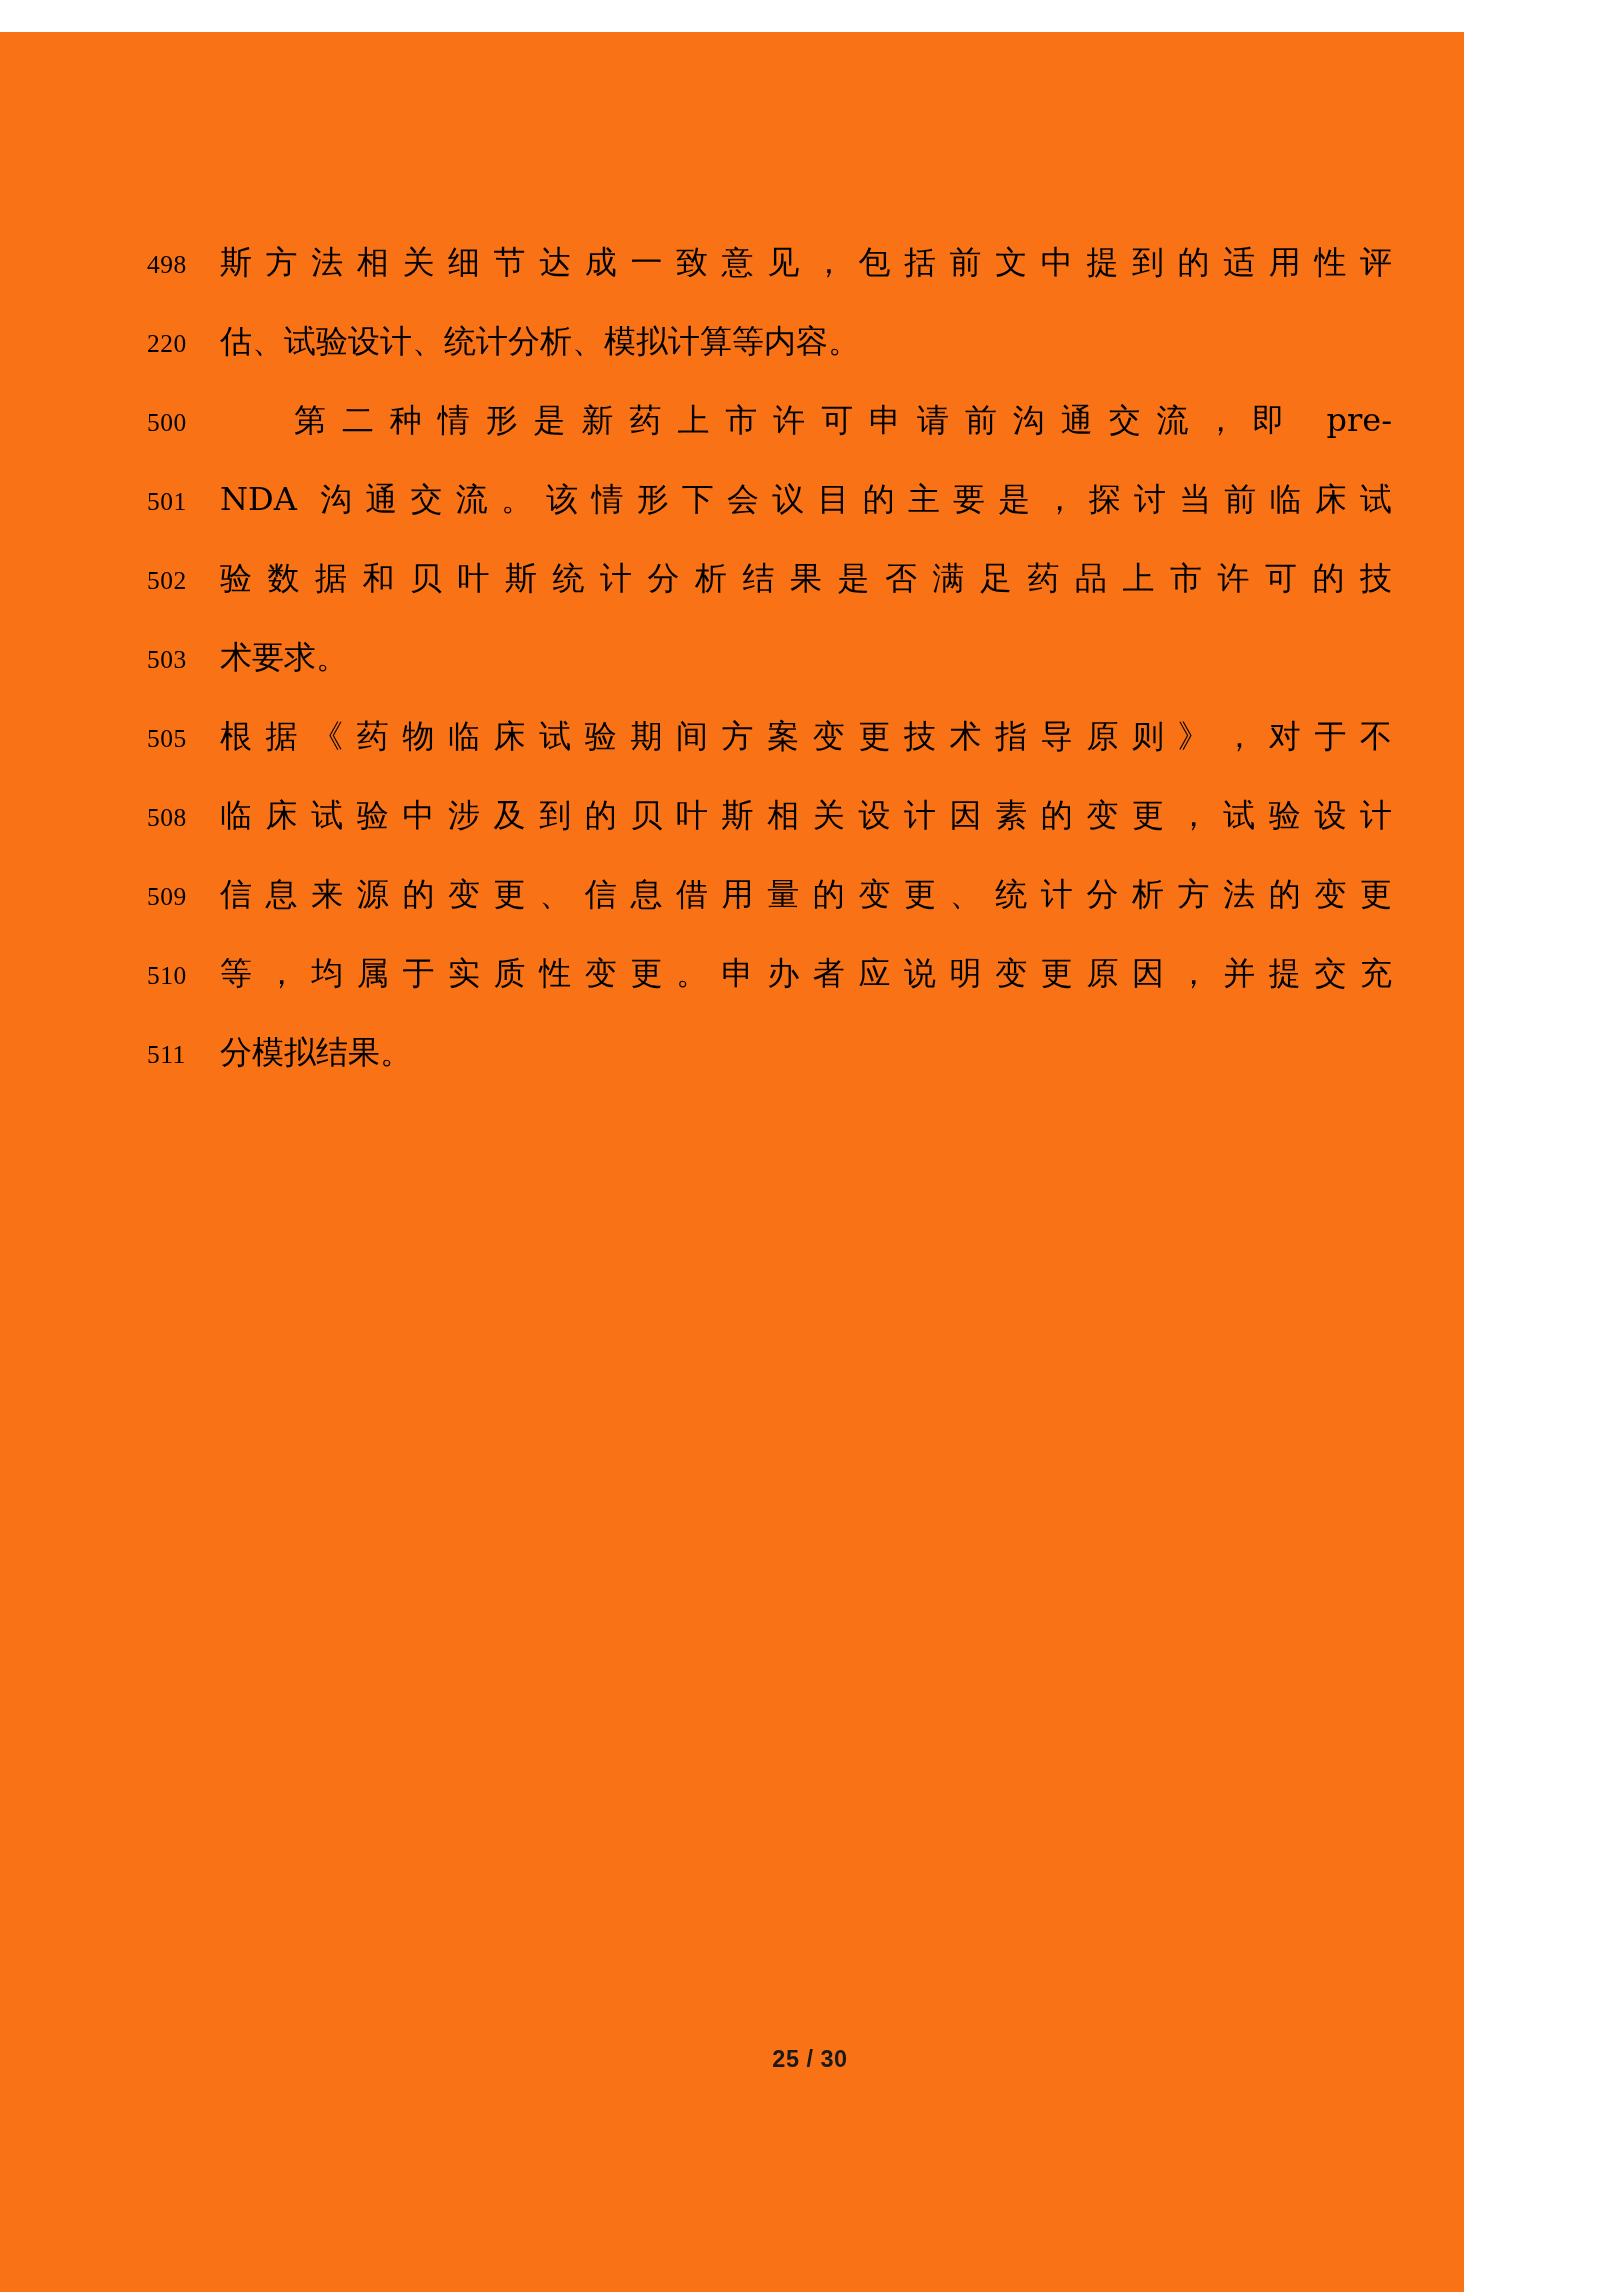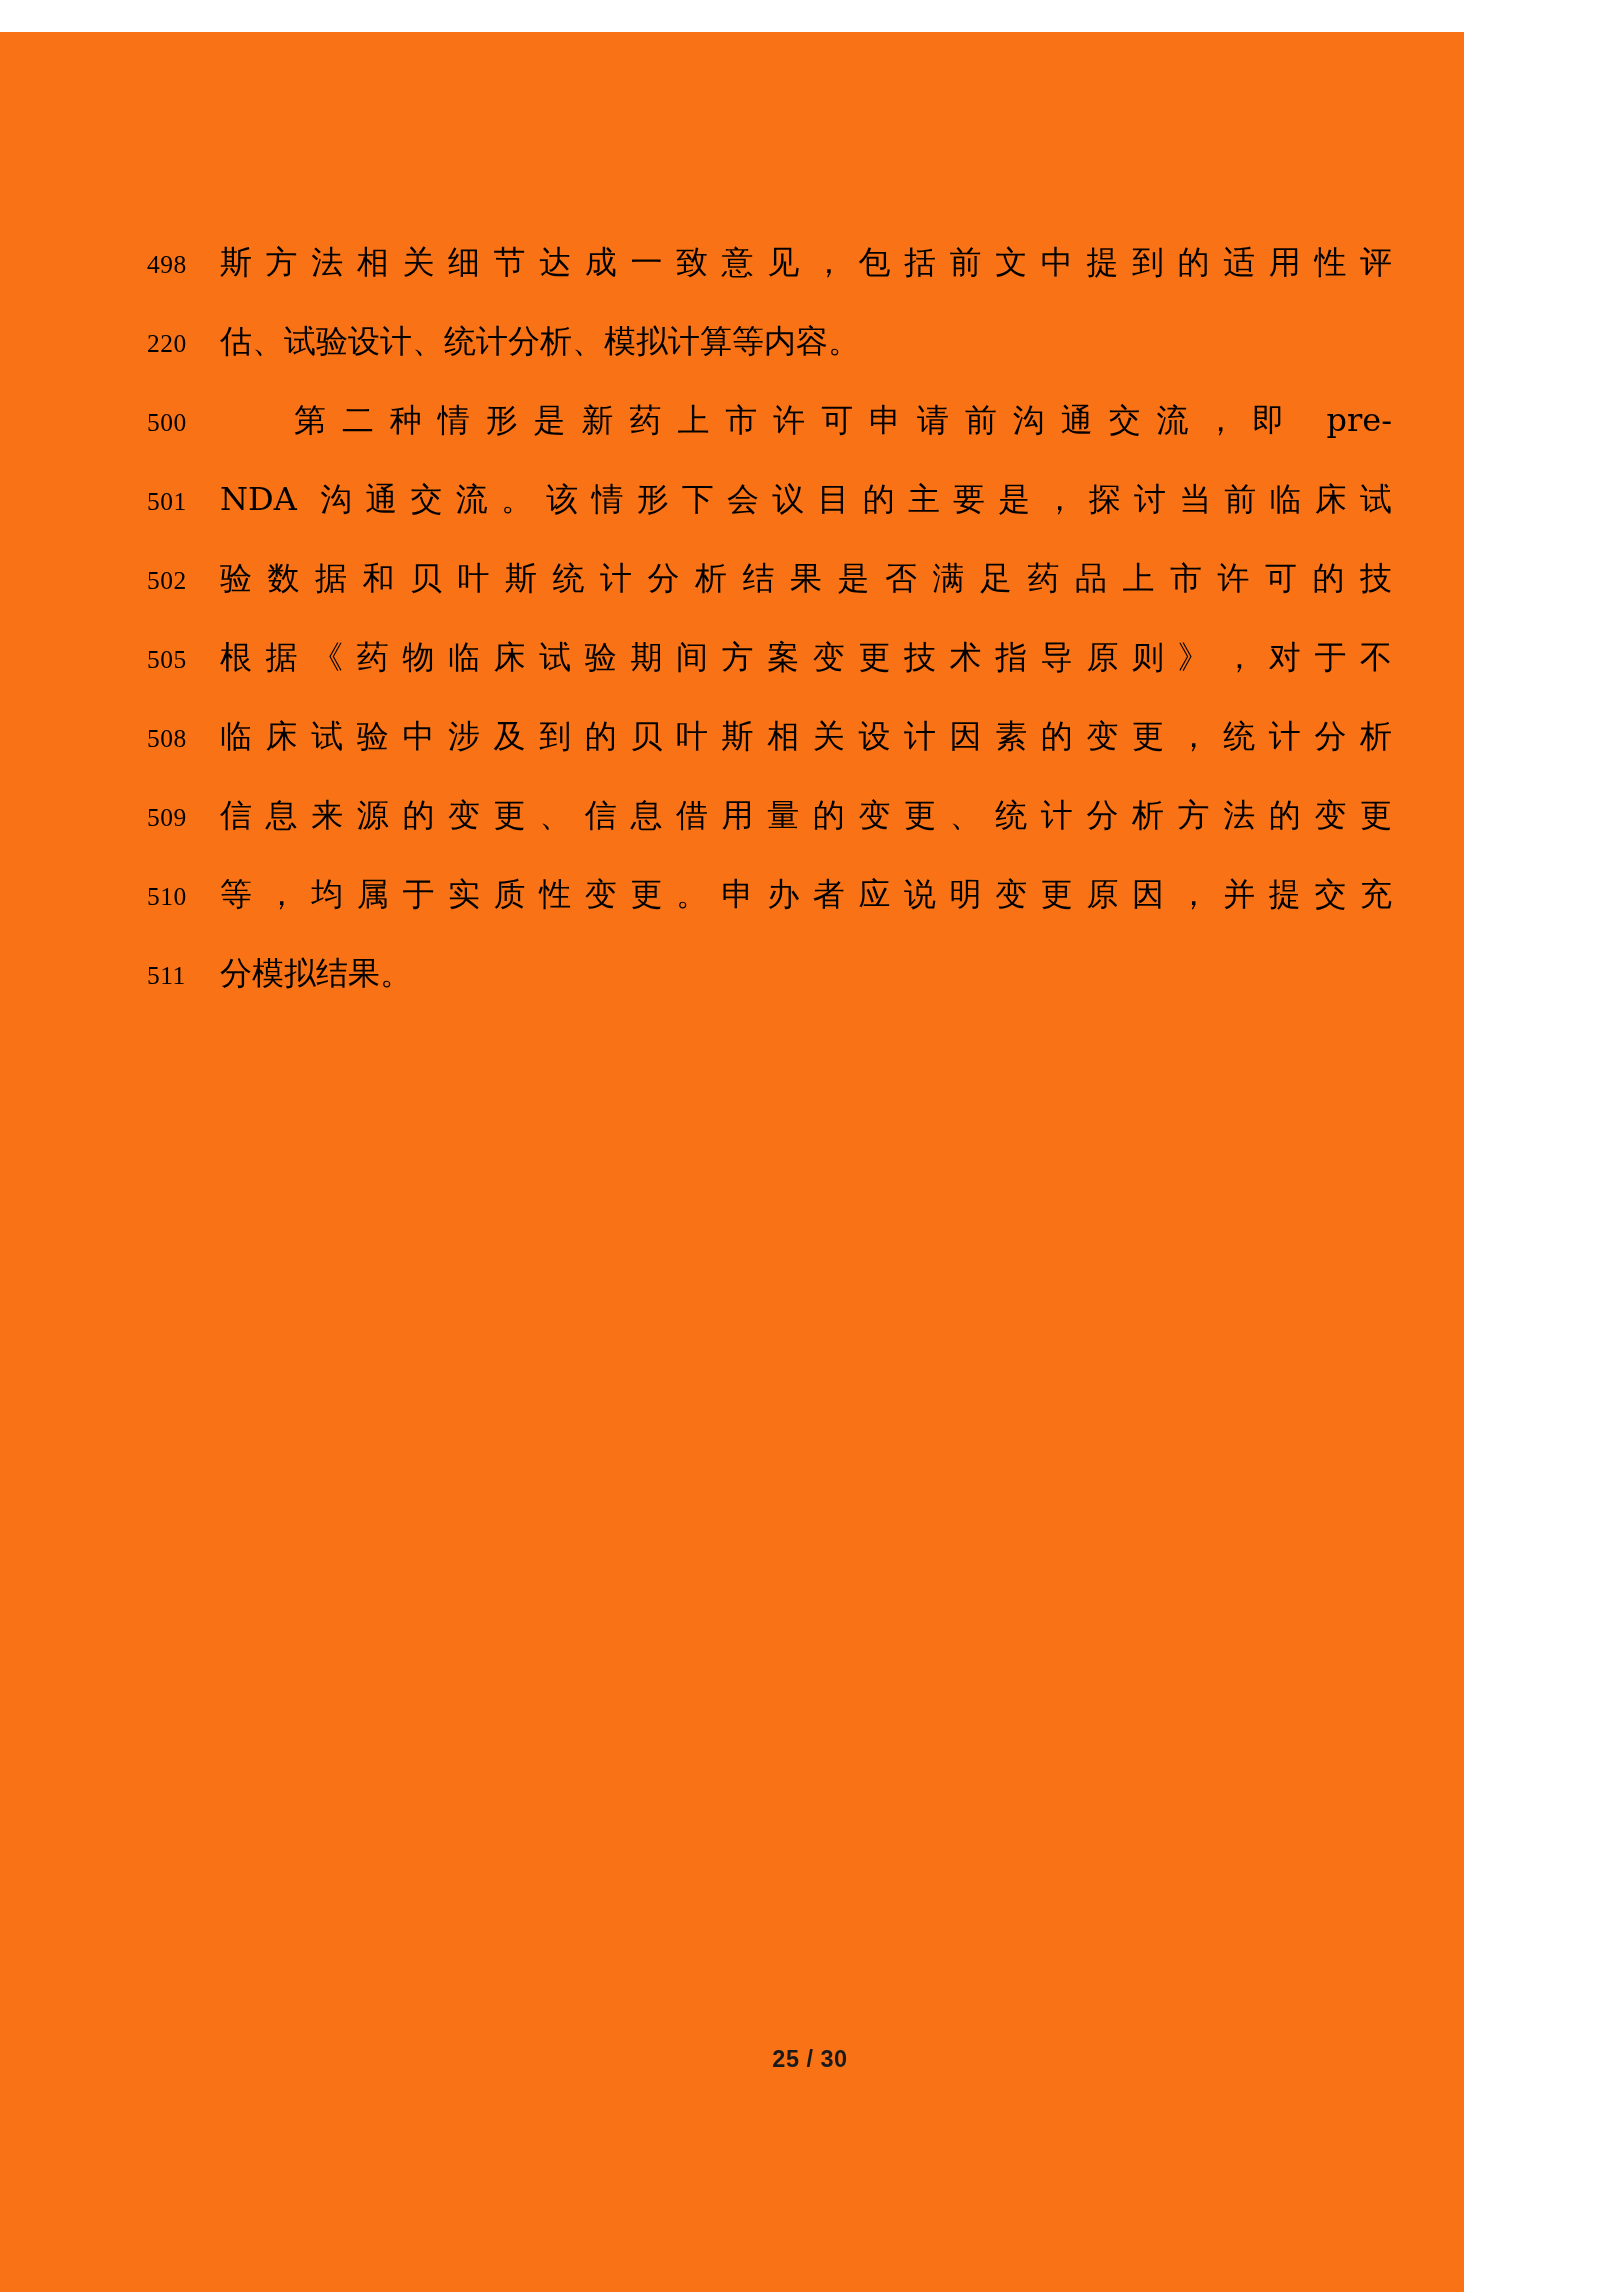--- a/index.html
+++ b/index.html
@@ -106,32 +106,36 @@
       <div class="line-row">
         <div class="line-num">501</div>
         <div class="line-text justify"><span class="stretch">NDA 沟通交流。该情形下会议目的主要是，探讨当前临床试</span></div>
       </div>
 
       <div class="line-row">
         <div class="line-num">502</div>
         <div class="line-text justify"><span class="stretch">验数据和贝叶斯统计分析结果是否满足药品上市许可的技</span></div>
       </div>
 
+      <div class="line-row">
+        <div class="line-num">503</div>
+        <div class="line-text">术要求。</div>
+      </div>
 
 
       <div class="line-row">
         <div class="line-num">505</div>
         <div class="line-text justify"><span class="stretch">根据《药物临床试验期间方案变更技术指导原则》，对于不</span></div>
       </div>
 
 
 
       <div class="line-row">
         <div class="line-num">508</div>
-        <div class="line-text justify"><span class="stretch">临床试验中涉及到的贝叶斯相关设计因素的变更，统计分析</span></div>
+        <div class="line-text justify"><span class="stretch">临床试验中涉及到的贝叶斯相关设计因素的变更，试验设计</span></div>
       </div>
 
       <div class="line-row">
         <div class="line-num">509</div>
         <div class="line-text justify"><span class="stretch">信息来源的变更、信息借用量的变更、统计分析方法的变更</span></div>
       </div>
 
       <div class="line-row">
         <div class="line-num">510</div>
         <div class="line-text justify"><span class="stretch">等，均属于实质性变更。申办者应说明变更原因，并提交充</span></div>

